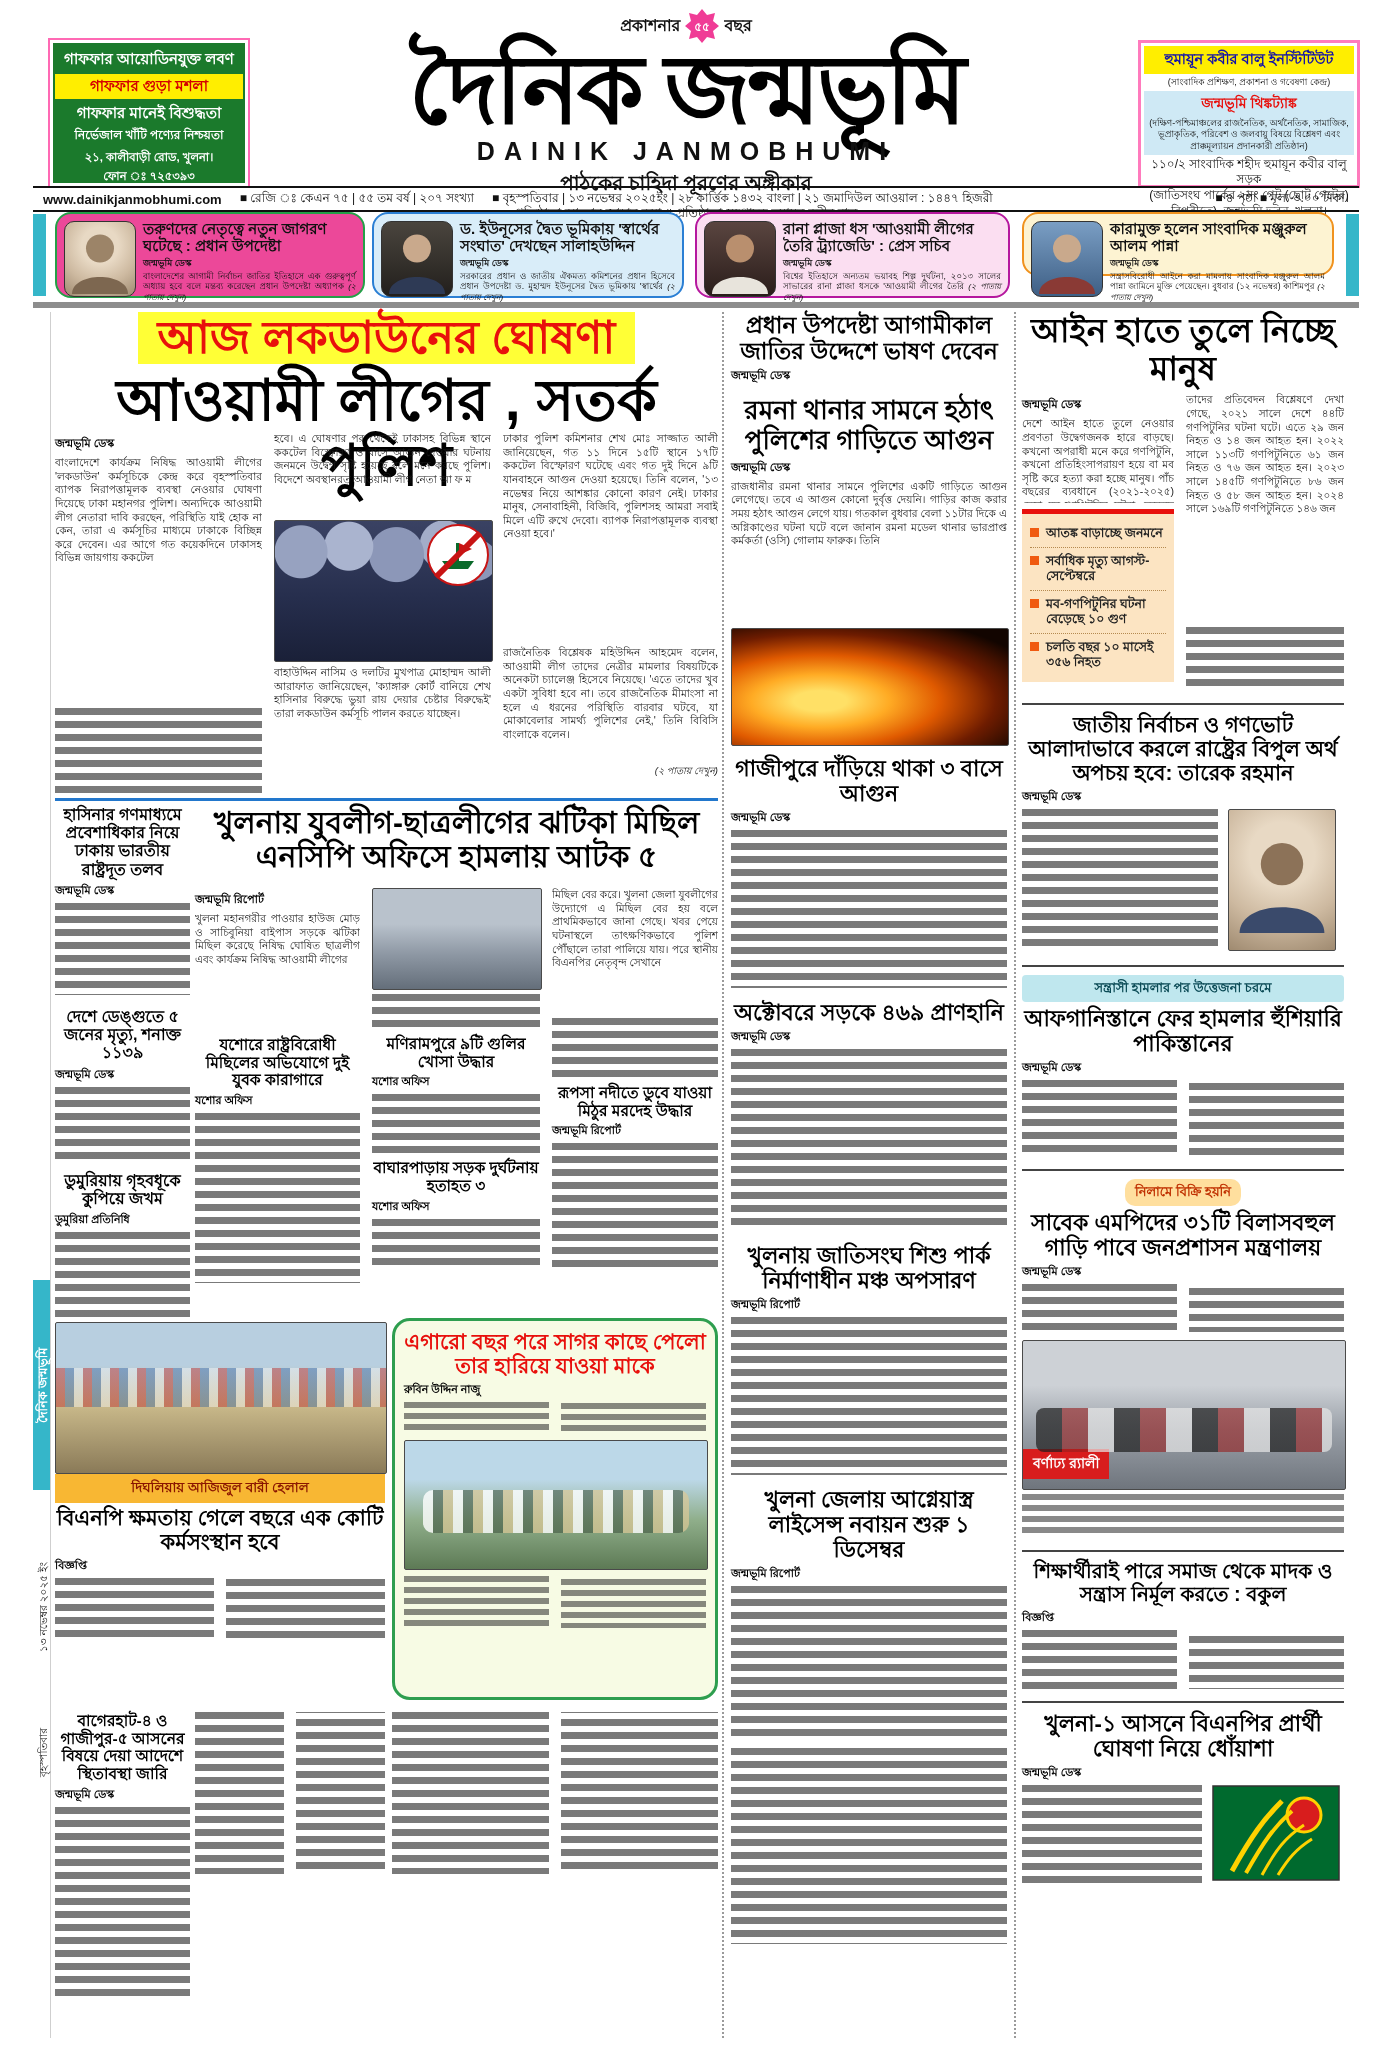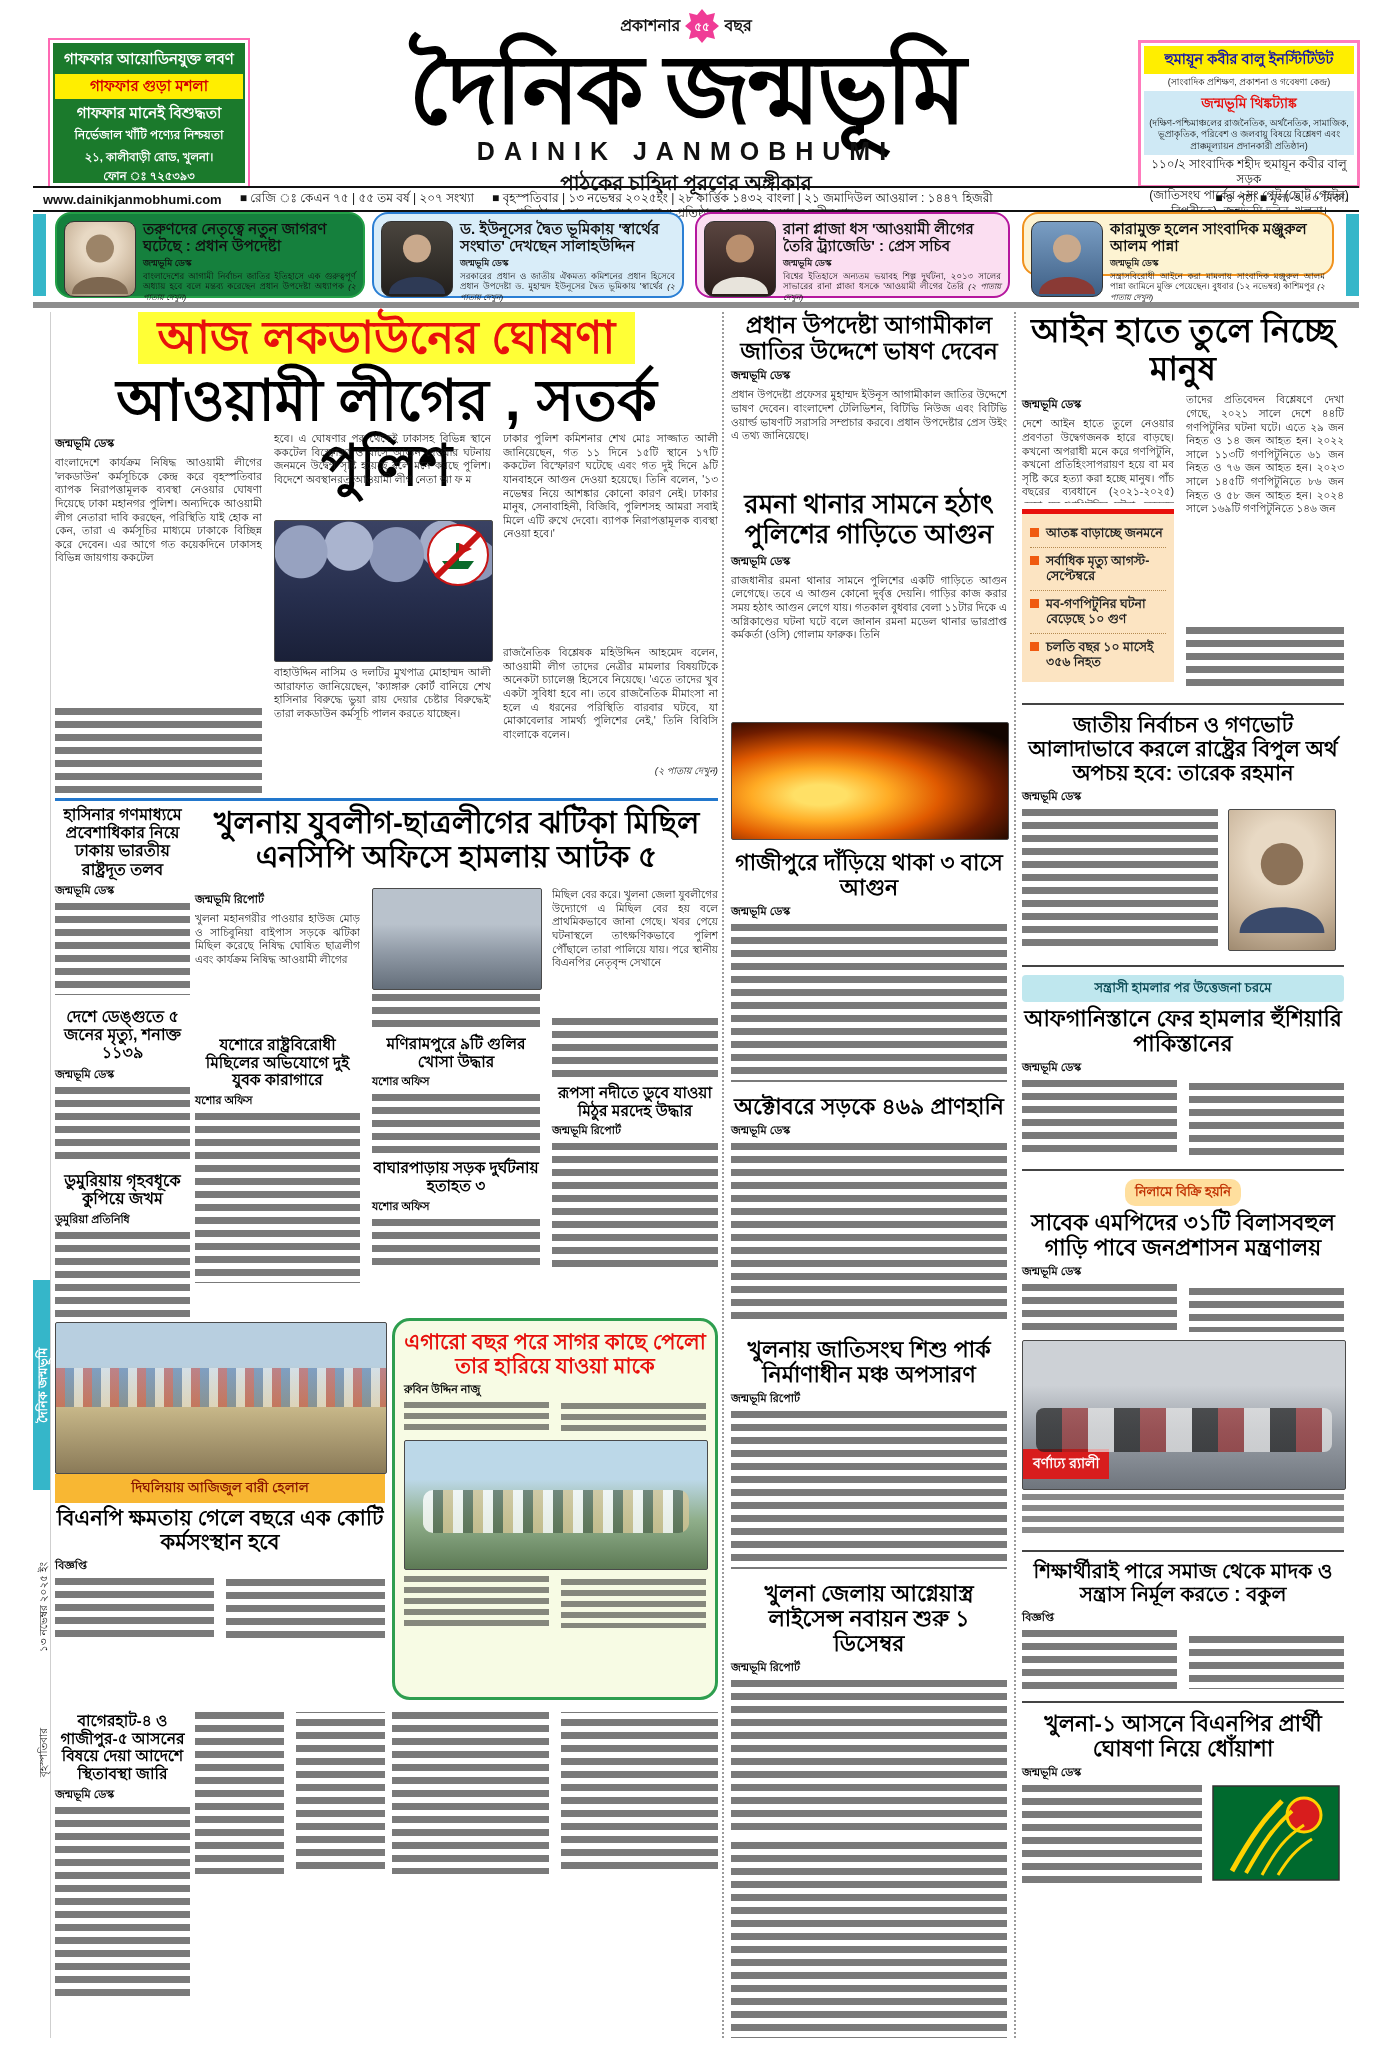--- a/index.html
+++ b/index.html
@@ -50,21 +50,21 @@
   .mast-en{font-size:25px;font-weight:bold;letter-spacing:9px;margin-top:2px;}
   .mast-tag{font-size:20px;font-weight:bold;margin-top:2px;}
   .mast-founder{font-size:12.5px;margin-top:3px;}
   .badge-line{font-size:16px;font-weight:bold;display:flex;align-items:center;justify-content:center;gap:4px;}
   
   .dateline{border-top:2.5px solid #111;border-bottom:2.5px solid #111;display:flex;align-items:center;
             font-size:12px;padding:3px 10px;box-sizing:border-box;gap:18px;}
   .dateline .w{font-weight:bold;font-size:13px;}
   
   .teaser{border-radius:16px;display:flex;gap:7px;padding:7px;box-sizing:border-box;}
-  .t1{background:#15803d;border:2.5px solid #23a047;}
+  .t1{background:#ec4899;border:2.5px solid #23a047;}
   .t2{background:#d9edf9;border:2.5px solid #2b7fd4;}
   .t3{background:#fbdef1;border:2.5px solid #b5179e;}
   .t4{background:#fdf3d2;border:2.5px solid #f0921e;}
   .tphoto{width:70px;height:74px;border-radius:10px;border:1.5px solid #333;flex:0 0 auto;position:relative;overflow:hidden;}
   .teaser .h{font-size:15px;font-weight:bold;line-height:1.12;}
   .teaser .bl{font-size:9px;font-weight:bold;margin-top:1px;}
   .teaser .sn{font-size:8.6px;line-height:1.22;text-align:justify;}
   .teaser .mo{font-size:8px;font-style:italic;}
   .accentbar{background:#35b6c9;}
   
@@ -314,21 +314,20 @@
     <div class="ft" style="height:324px;"></div>
   </div>
 
   <div class="abs vline" style="left:722px;top:312px;height:1726px;"></div>
   <div class="abs vline" style="left:1014px;top:312px;height:1726px;"></div>
 
   <div class="abs" style="left:731px;top:312px;width:276px;">
     <div>
       <div class="hl ctr" style="font-size:23px;">প্রধান উপদেষ্টা আগামীকাল জাতির উদ্দেশে ভাষণ দেবেন</div>
       <div class="byline">জন্মভূমি ডেস্ক</div>
-      <div class="body-sm" style="height:92px;">প্রধান উপদেষ্টা প্রফেসর মুহাম্মদ ইউনূস আগামীকাল জাতির উদ্দেশে ভাষণ দেবেন। বাংলাদেশ টেলিভিশন, বিটিভি নিউজ এবং বিটিভি ওয়ার্ল্ড ভাষণটি সরাসরি সম্প্রচার করবে। প্রধান উপদেষ্টার প্রেস উইং এ তথ্য জানিয়েছে।</div>
     </div>
     <div style="margin-top:10px;">
       <div class="hl ctr" style="font-size:26px;">রমনা থানার সামনে হঠাৎ পুলিশের গাড়িতে আগুন</div>
       <div class="byline">জন্মভূমি ডেস্ক</div>
       <div class="body-sm" style="height:142px;">রাজধানীর রমনা থানার সামনে পুলিশের একটি গাড়িতে আগুন লেগেছে। তবে এ আগুন কোনো দুর্বৃত্ত দেয়নি। গাড়ির কাজ করার সময় হঠাৎ আগুন লেগে যায়। গতকাল বুধবার বেলা ১১টার দিকে এ অগ্নিকাণ্ডের ঘটনা ঘটে বলে জানান রমনা মডেল থানার ভারপ্রাপ্ত কর্মকর্তা (ওসি) গোলাম ফারুক। তিনি</div>
       <div class="photo ph-fire" style="width:276px;height:116px;margin-top:6px;"></div>
     </div>
     <div style="margin-top:10px;">
       <div class="hl ctr" style="font-size:22px;">গাজীপুরে দাঁড়িয়ে থাকা ৩ বাসে আগুন</div>
       <div class="byline">জন্মভূমি ডেস্ক</div>

